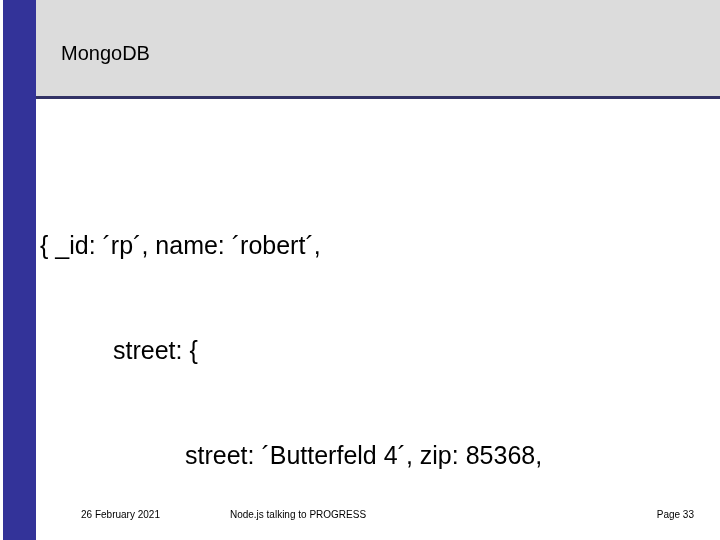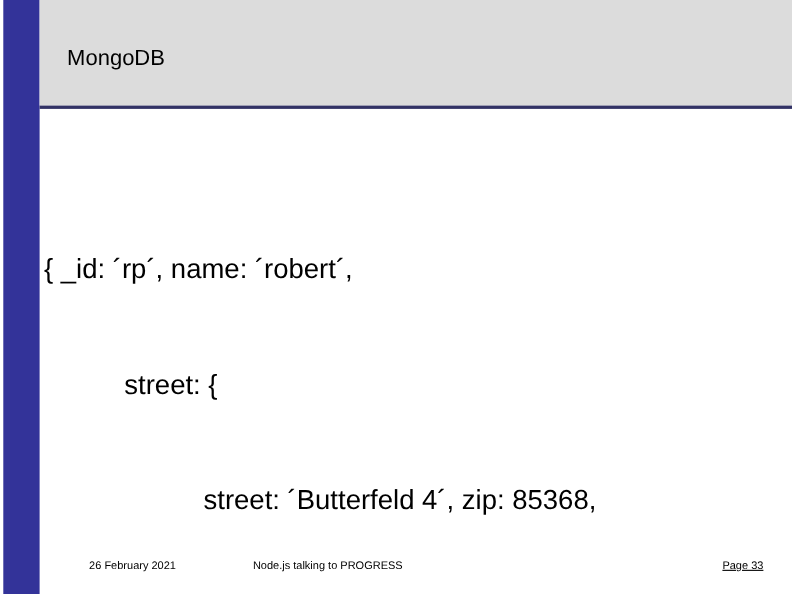--- a/index.html
+++ b/index.html
@@ -114,21 +114,20 @@
     white-space: nowrap;
   }
   .footer-page {
     position: absolute;
     right: 26px;
     top: 4px;
     font-family: "Liberation Sans", sans-serif;
     font-size: 10px;
     color: #000000;
     white-space: nowrap;
-    text-decoration: underline;
   }
 </style>
 </head>
 <body>
 
 <div id="slide">
 
   <div class="left-stripe"></div>
 
   <div class="header-band"></div>

